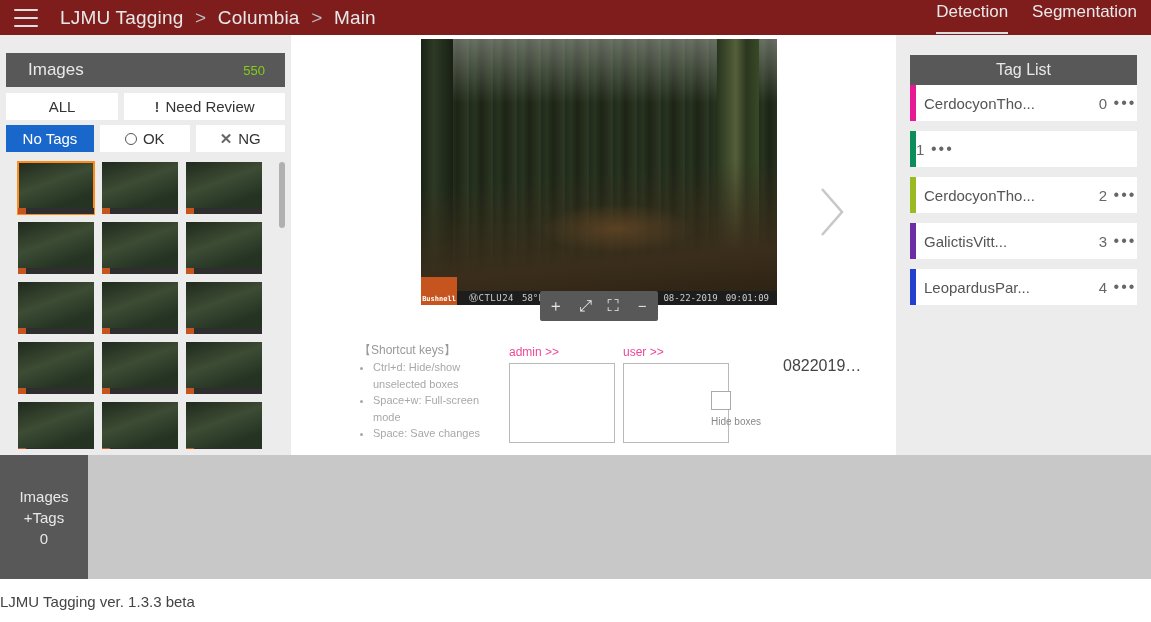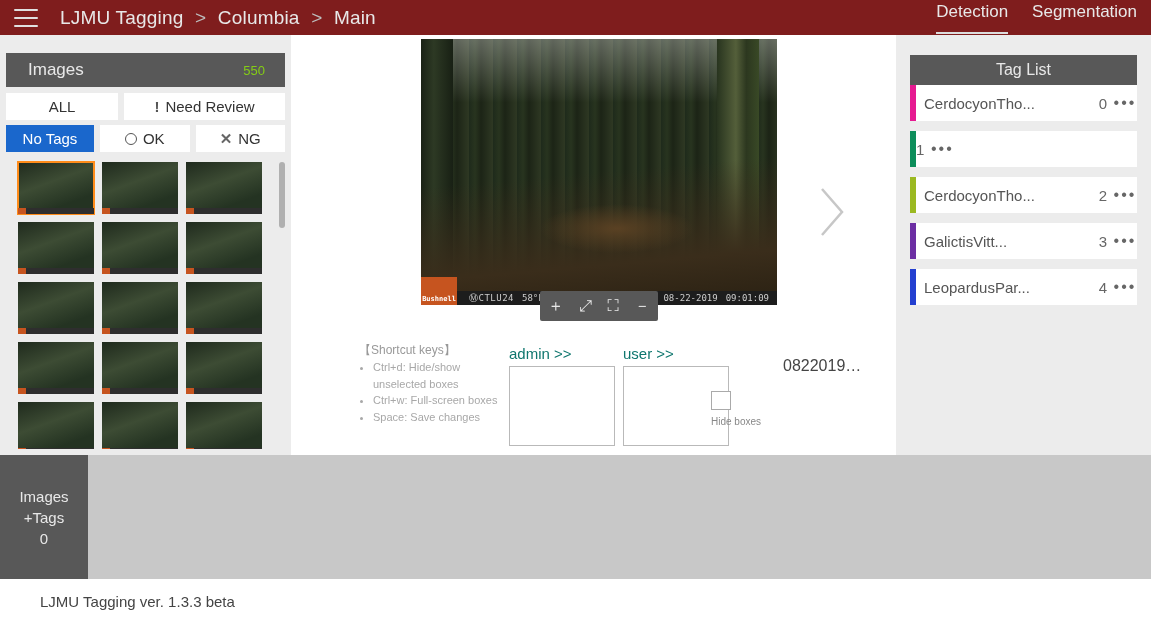--- a/index.html
+++ b/index.html
@@ -66,21 +66,21 @@
     .img-toolbar span { font-size:16px; cursor:pointer; }
 
     .next-arrow { position:absolute; right:48px; top:150px; width:30px; height:54px; cursor:pointer; }
     .next-arrow svg { stroke:#c7c7c7; stroke-width:2.5; fill:none; }
 
     .hints { position:absolute; left:68px; top:306px; width:140px; font-size:11px; color:#a8a8a8; line-height:1.5; }
     .hints .ttl { font-size:12px; color:#999; }
     .hints ul { list-style: disc; padding-left: 14px; }
 
     .ann-col { position:absolute; top:310px; width:106px; }
-    .ann-col .lbl { font-size:15px; color:#0f766e; margin-bottom:4px; }
+    .ann-col .lbl { font-size:12px; color:#ec4899; margin-bottom:4px; }
     .ann-col .box { width:106px; height:80px; border:1px solid #b9b9b9; background:#fff; }
     .ann-admin { left:218px; }
     .ann-user  { left:332px; }
 
     .hide-block { position:absolute; left:420px; top:356px; width:58px; height:42px; text-align:left; }
     .hide-block .chk { width:20px; height:19px; border:1px solid #aaa; background:#fff; display:inline-block; margin-bottom:2px; }
     .hide-block .lbl { font-size:10px; color:#888; line-height:1.1; }
 
     .file-lbl { position:absolute; left:492px; top:322px; font-size:16px; color:#444; width:80px; overflow:hidden; white-space:nowrap; text-overflow:ellipsis; }
     .save-btn { position:absolute; left:490px; top:370px; width:102px; height:30px; background:#a6a6a6; color:#fff; font-size:16px; display:flex; align-items:center; justify-content:center; cursor:pointer; }
@@ -94,21 +94,21 @@
     .tagrow .nm { margin-left:8px; font-size:15px; color:#555; flex:1; white-space:nowrap; overflow:hidden; text-overflow:ellipsis; }
     .tagrow .key { font-size:15px; color:#666; margin-right:6px; }
     .tagrow .more { width:24px; text-align:center; font-size:16px; color:#666; letter-spacing:2px; cursor:pointer; }
 
     
     .strip2 { display:flex; height:124px; }
     .strip2 .side { width:88px; background:#585858; color:#e8e8e8; display:flex; flex-direction:column; align-items:center; justify-content:center; font-size:15px; line-height:1.4; }
     .strip2 .body { flex:1; background:#c8c8c8; }
 
     
-    .footer { height:44px; display:flex; align-items:center; padding-left:40px; font-size:15px; color:#444; }
+    .footer { height:44px; display:flex; align-items:center; font-size:15px; color:#444; }
   </style>
 </head>
 <body>
 
 <div class="topbar">
   <div class="hamburger">
       <span></span>
       <span></span>
       <span></span>
     </div>
@@ -197,21 +197,21 @@
     <div class="next-arrow">
       <svg viewBox="0 0 30 54">
           <polyline points="4,4 24,27 4,50"></polyline>
         </svg>
     </div>
 
     <div class="hints">
       <div class="ttl">【Shortcut keys】</div>
       <ul>
         <li>Ctrl+d: Hide/show unselected boxes</li>
-        <li>Ctrl+w: Full-screen boxes</li>
+        <li>Space+w: Full-screen mode</li>
         <li>Space: Save changes</li>
       </ul>
     </div>
 
     <div class="ann-col ann-admin">
       <div class="lbl">admin &gt;&gt;</div>
       <div class="box"></div>
     </div>
     <div class="ann-col ann-user">
       <div class="lbl">user &gt;&gt;</div>

